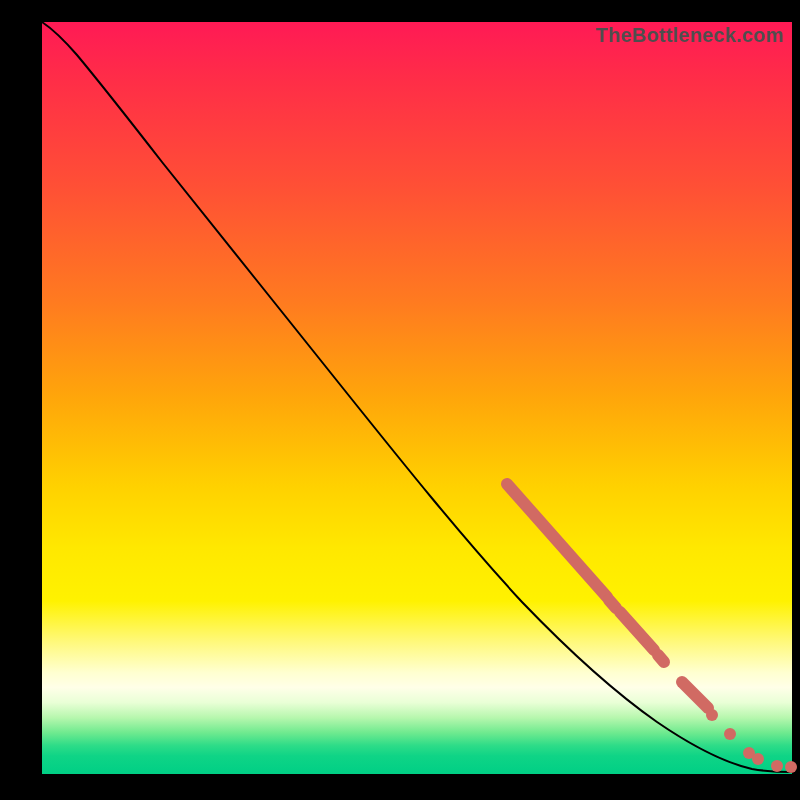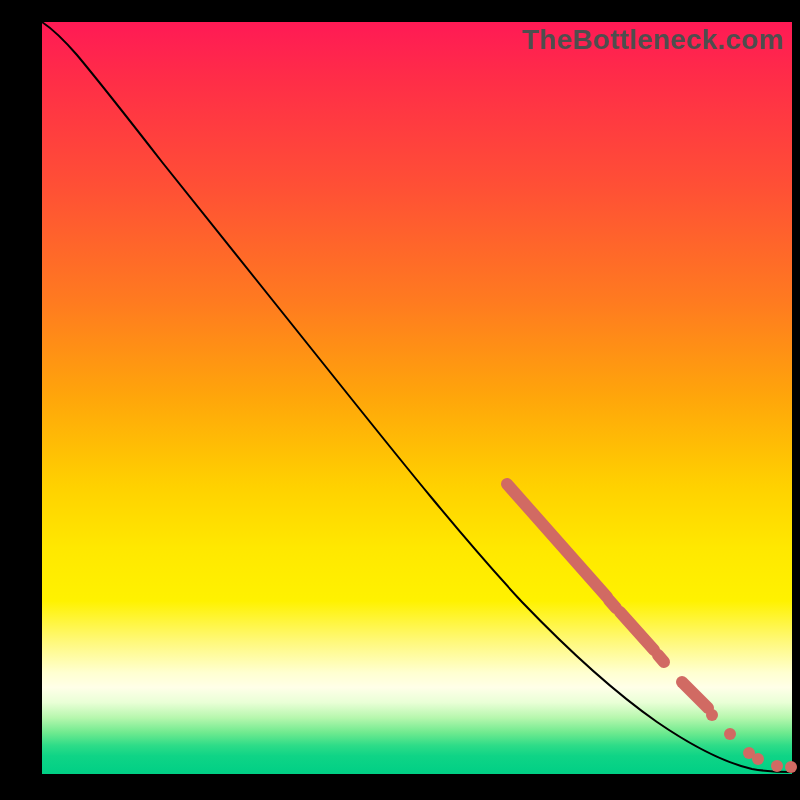--- a/index.html
+++ b/index.html
@@ -44,21 +44,21 @@
       #2edc88 96.2%,
       #0fd486 97.6%,
       #00cf85 100%
     );
   }
   .watermark {
     position: absolute;
     top: 2px;
     right: 8px;
     font-family: Arial, Helvetica, sans-serif;
-    font-size: 28px;
+    font-size: 20px;
     font-weight: 600;
     color: #4e4e4e;
     letter-spacing: 0.2px;
     user-select: none;
   }
   svg.curve {
     position: absolute;
     left: 0;
     top: 0;
     width: 750px;

